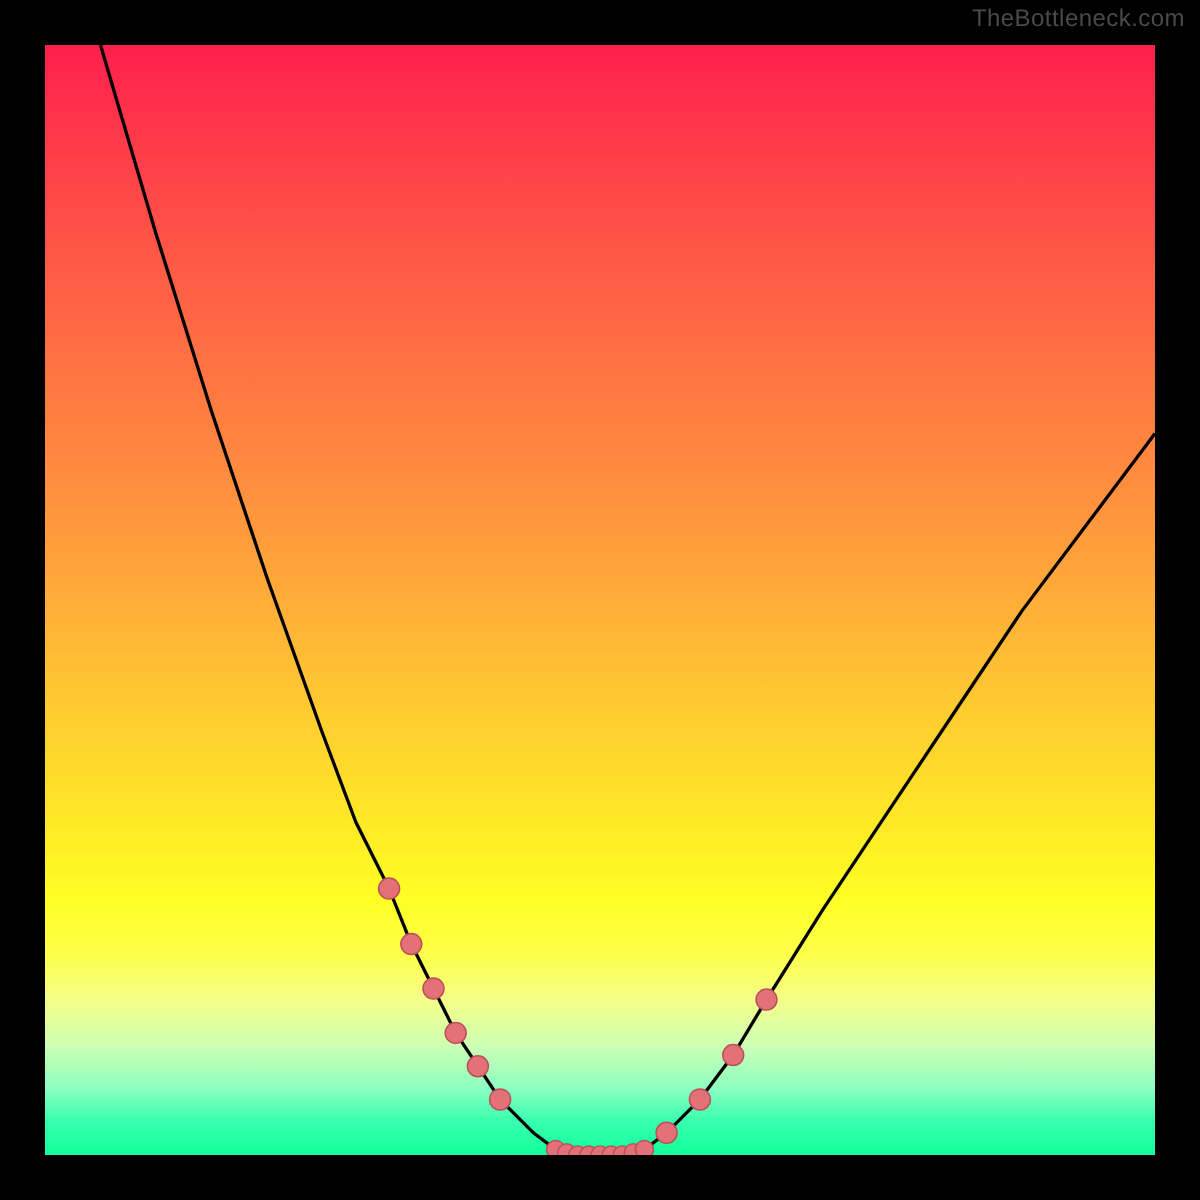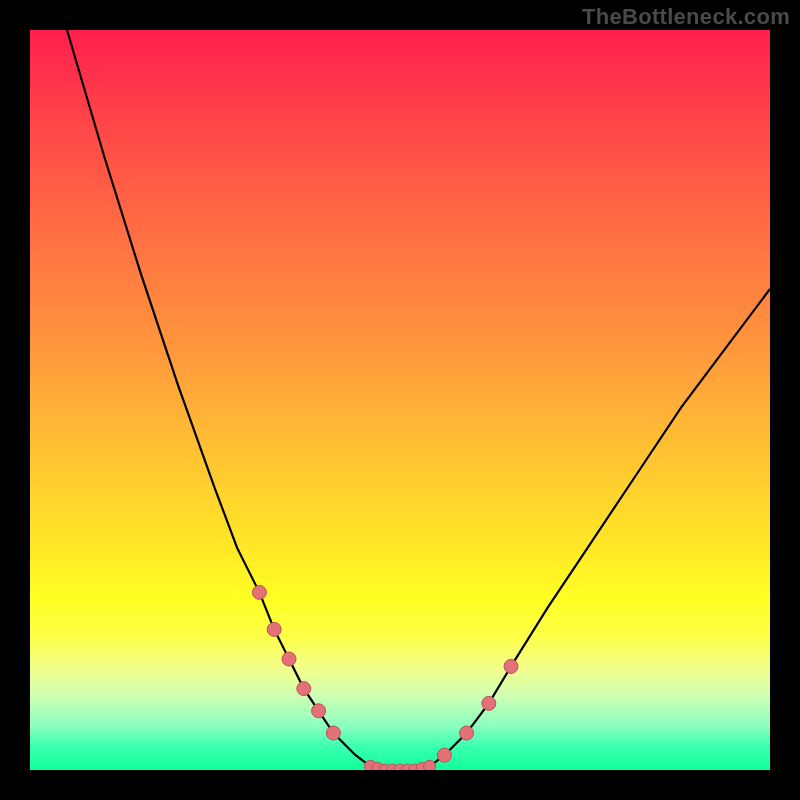--- a/index.html
+++ b/index.html
@@ -15,22 +15,22 @@
     position: relative;
     width: 800px;
     height: 800px;
     background: #000;
   }
   .watermark {
     position: absolute;
     top: 4px;
     right: 10px;
     color: #4a4a4a;
-    font-size: 22px;
-    font-weight: 700;
+    font-size: 16px;
+    font-weight: 400;
     letter-spacing: 0.3px;
     z-index: 50;
   }
   .plot-area {
     position: absolute;
     left: 30px;
     top: 30px;
     width: 740px;
     height: 740px;
     overflow: hidden;

